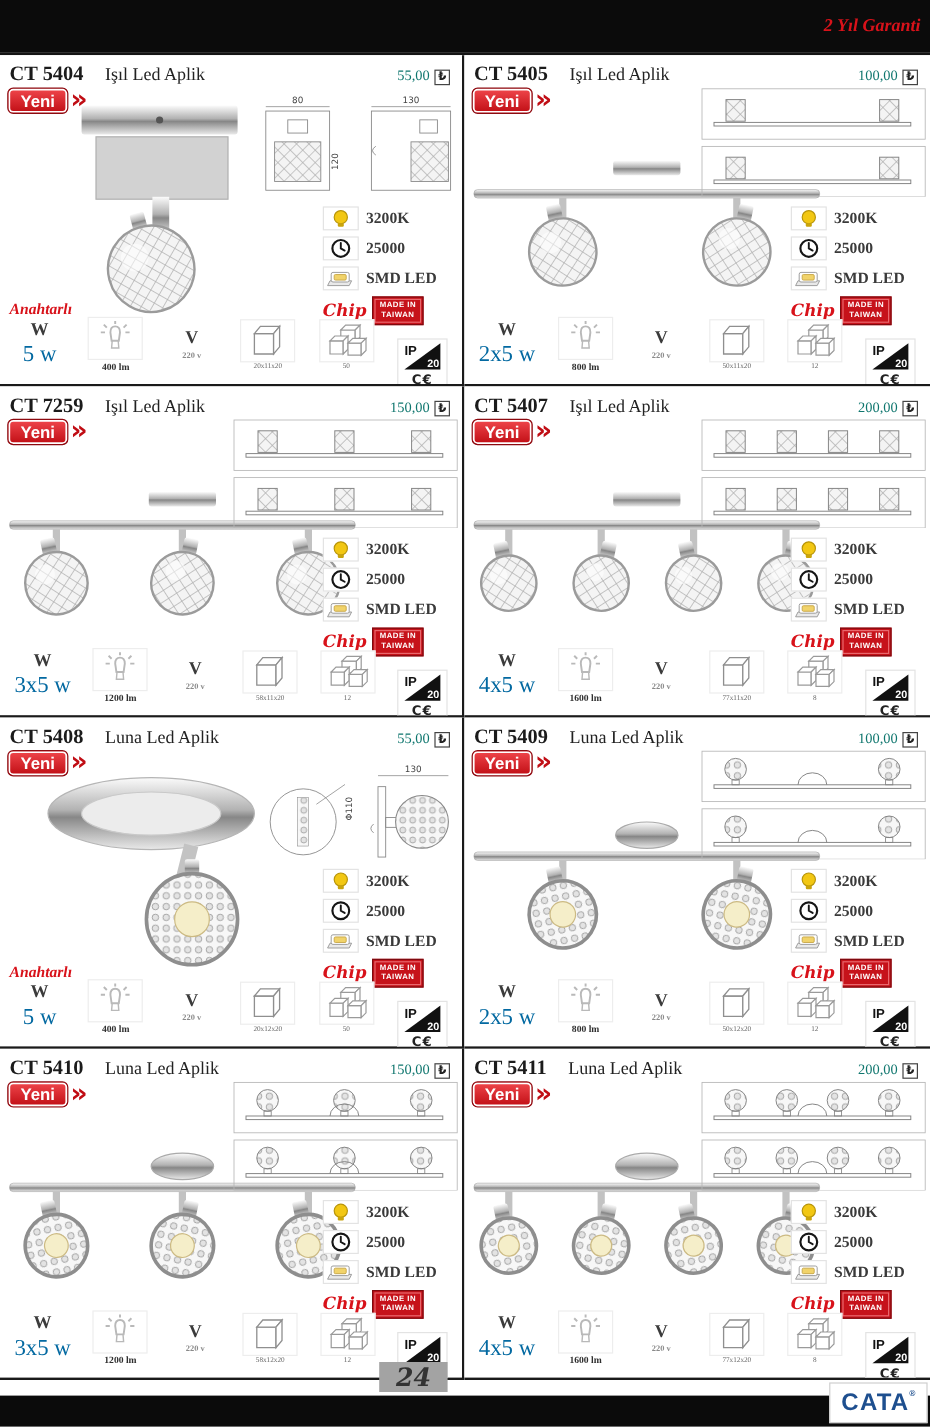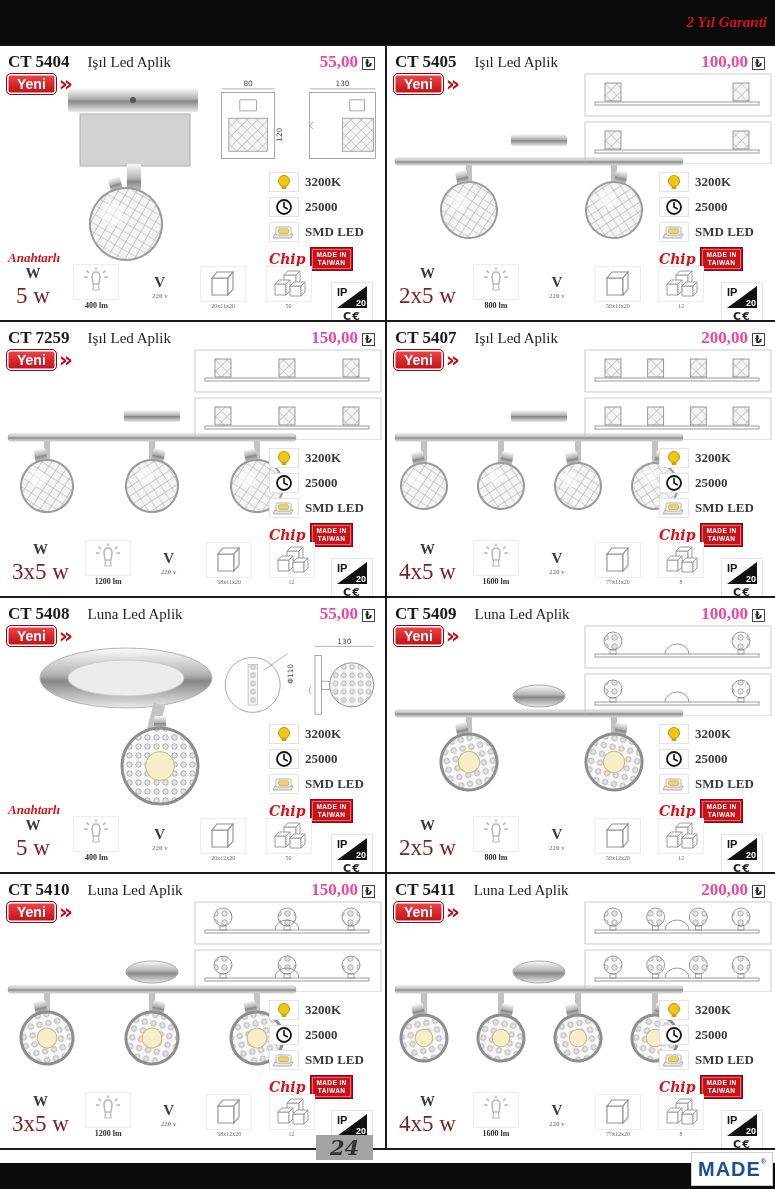--- a/index.html
+++ b/index.html
@@ -17,21 +17,21 @@
   .toprule{height:2px;background:#141414;}
 
   
   .grid{display:grid;grid-template-columns:387px 388px;grid-auto-rows:276px;}
   .cell{position:relative;background:#fff;border-bottom:2px solid #1a1a1a;overflow:hidden;}
   .cell:nth-child(odd){border-right:2px solid #1a1a1a;}
 
   .cell-head{display:flex;align-items:baseline;padding:6px 10px 0 8px;}
   .code{font-size:17px;font-weight:bold;color:#1b1b1b;}
   .pname{font-size:15px;color:#222;margin-left:18px;flex:1;}
-  .price{font-size:17px;font-weight:bold;color:#ec4899;}
+  .price{font-size:12px;font-weight:normal;color:#0f766e;}
   .tl-box{border:1px solid #444;font-size:10px;font-weight:bold;padding:0 2px;
           margin-left:4px;color:#222;font-family:"DejaVu Sans", sans-serif;}
 
   .yeni{position:absolute;top:27px;left:6px;display:flex;align-items:center;}
   .yeni-pill{background:linear-gradient(180deg,#f0474c,#c00d14);color:#fff;
           font:bold 14px "Liberation Sans", sans-serif;padding:2px 10px;border-radius:5px;
           border:1px solid #8d0a10;box-shadow:inset 0 0 0 1.5px #fff;}
   .yeni-chev{color:#c00d14;font-size:22px;font-weight:bold;line-height:18px;margin-left:2px;
           font-family:"DejaVu Sans", sans-serif;}
 
@@ -56,21 +56,21 @@
            color:#fff;font:bold 6.5px "Liberation Sans", sans-serif;text-align:center;
            line-height:1.25;padding:3px 5px;letter-spacing:.4px;}
 
   .switch-note{position:absolute;left:8px;bottom:54px;font-style:italic;font-weight:bold;
            font-size:13px;color:var(--red);}
 
   .bottomrow{position:absolute;left:4px;right:4px;bottom:4px;height:58px;display:flex;
            align-items:center;justify-content:space-between;padding:0 8px;}
   .bcol{display:flex;flex-direction:column;align-items:center;gap:1px;min-width:42px;}
   .w-top{font-size:15px;font-weight:bold;color:#3b3b3b;}
-  .w-val{font-size:23px;color:#7f1d1d;}
+  .w-val{font-size:19px;color:#0369a1;}
   .bicon{width:46px;height:36px;background:#fff;border:1px solid #ededed;
            display:flex;align-items:center;justify-content:center;}
   .cap{font-size:8px;font-weight:bold;color:#2f2f2f;}
   .cap-sm{font-size:7px;color:#8a8a8a;font-weight:bold;}
   .cap-xs{font-size:6px;color:#666;}
   .ipbox{width:42px;height:44px;background:#fff;border:1px solid #e3e3e3;display:flex;
            flex-direction:column;align-items:center;justify-content:center;gap:1px;margin-top:33px;}
   .ce{font:bold 11px "DejaVu Sans", sans-serif;color:#222;letter-spacing:1px;}
 
   
@@ -1564,18 +1564,18 @@
         <span class="ce">C€</span>
       </div>
     </div>
   </section>
     </main>
 
   <footer class="footer">
     <div class="pagenum">24</div>
     <div class="bottombar"></div>
     <div class="brandbox">
-      <span class="brand">MADE</span>
+      <span class="brand">CATA</span>
       <span class="brand-reg">®</span>
     </div>
   </footer>
 
 </div>
 
 </body></html>

